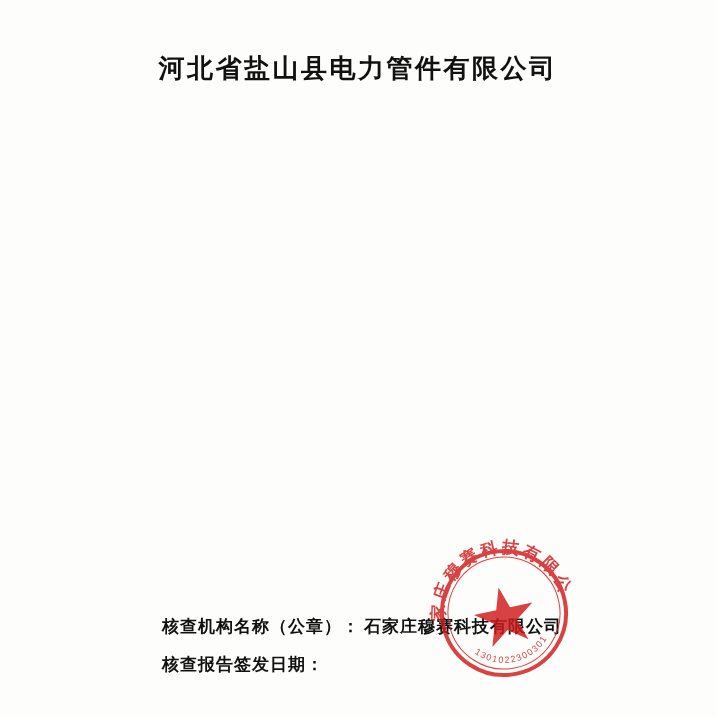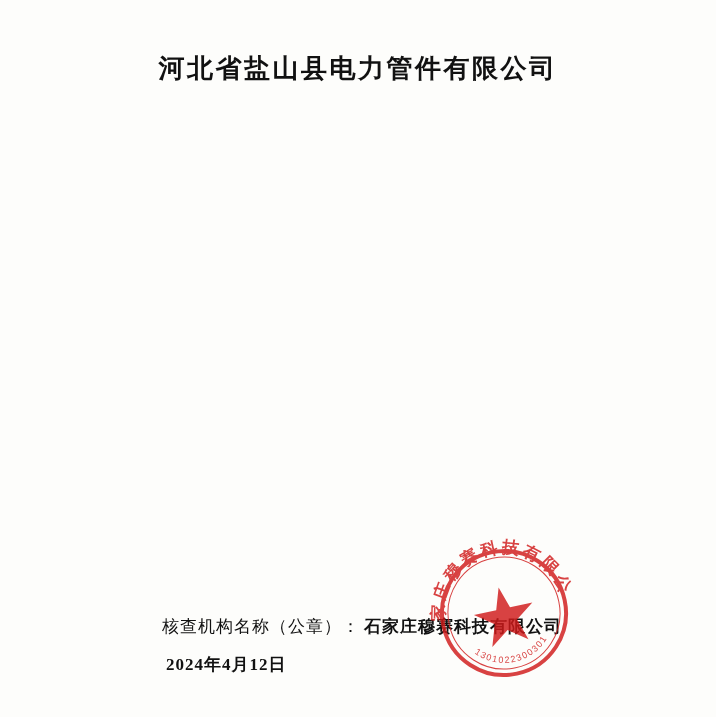--- a/index.html
+++ b/index.html
@@ -50,21 +50,21 @@
     display: flex;
     align-items: baseline;
     font-size: 17px;
     font-weight: bold;
     letter-spacing: 1px;
     line-height: 38px;
     white-space: nowrap;
     color: #111111;
   }
   .field-label {
-    font-weight: normal;
+    font-weight: bold;
   }
   .field-value {
     font-weight: bold;
     padding-left: 4px;
   }
 
   
   .seal {
     position: absolute;
     left: 424px;
@@ -95,21 +95,21 @@
   <div class="title-block">
     <div class="title-line">河北省盐山县电力管件有限公司</div>
   </div>
 
   <div class="fields">
     <div class="field-row">
       <span class="field-label">核查机构名称（公章）：</span>
       <span class="field-value">石家庄穆赛科技有限公司</span>
     </div>
     <div class="field-row">
-      <span class="field-value">2024年4月12日</span>
+      <span class="field-label">核查报告签发日期：</span>
     </div>
   </div>
 
   <div class="seal">
     <svg width="160" height="160" viewBox="0 0 160 160" xmlns="http://www.w3.org/2000/svg" aria-hidden="true">
       <defs>
         <path id="sealArcTop" d="M 20,80 A 60,60 0 0 1 140,80"></path>
         <path id="sealArcBottom" d="M 30,80 A 50,50 0 0 0 130,80"></path>
       </defs>
       <g transform="rotate(-12 80 80)">

